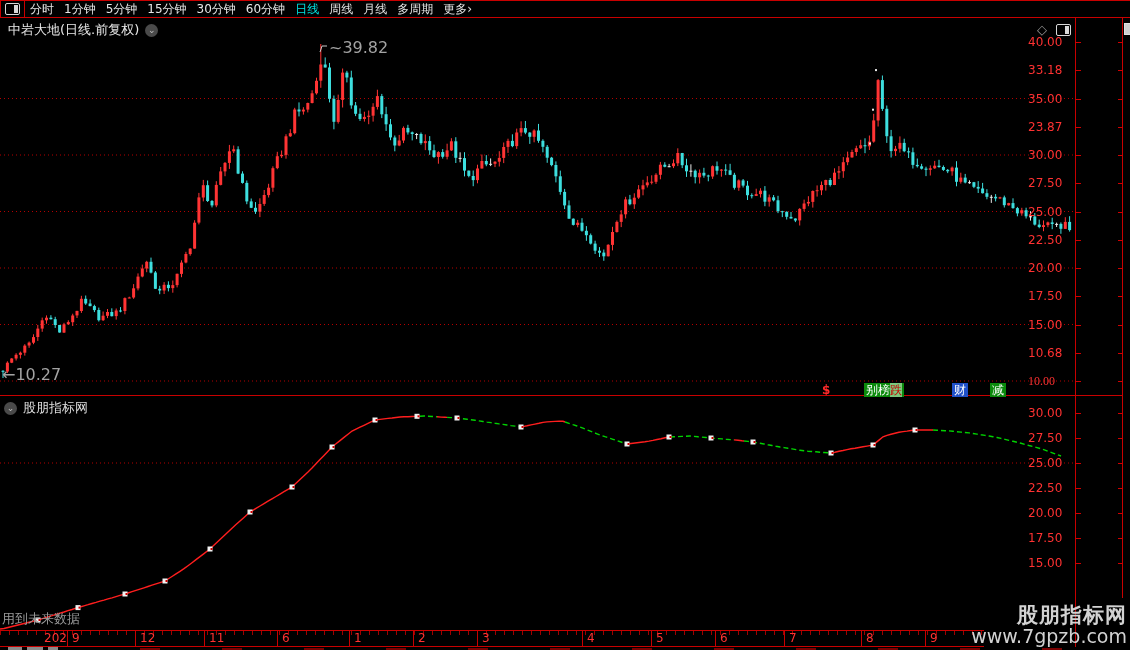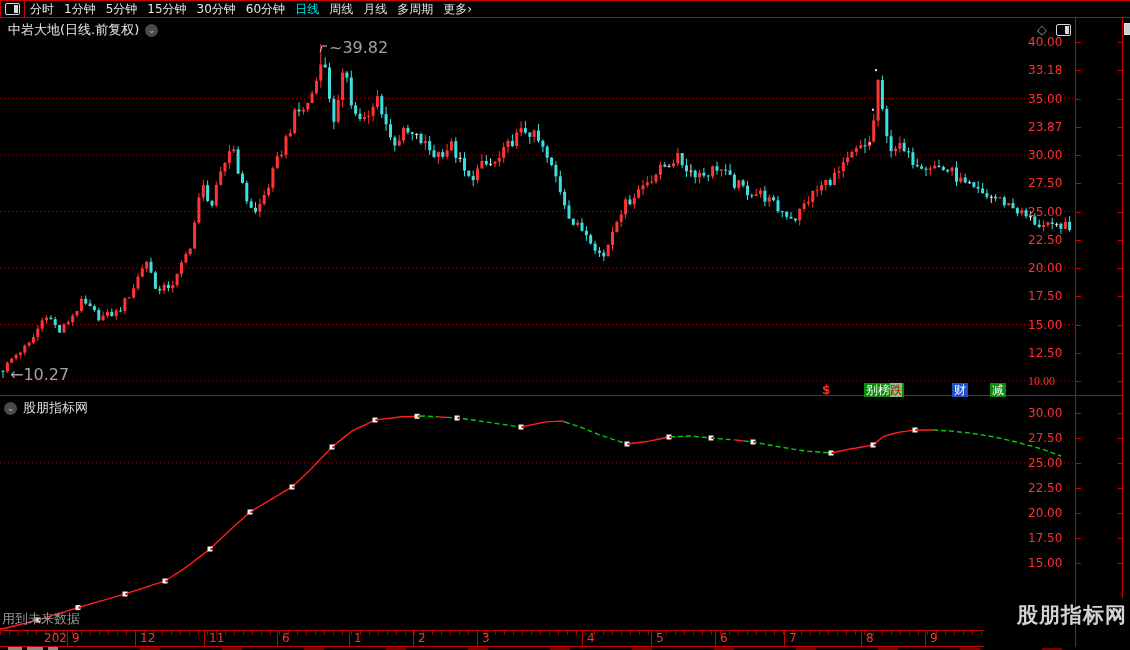--- a/index.html
+++ b/index.html
@@ -39,21 +39,21 @@
   .ov-tag{padding:0 2px;color:#fff;}
   .ov-green{left:864px;background:#0b8a0b;}
   .ov-green .hot{background:#7cc87c;color:#c80000;}
   .ov-blue{left:952px;background:#2050c8;}
   .ov-green2{left:990px;background:#0b8a0b;}
   .ind-header{position:absolute;left:4px;top:399px;display:flex;align-items:center;gap:6px;z-index:4;}
   .ind-title{color:#dcdcdc;font-size:13px;}
   .warning{position:absolute;left:2px;top:610px;color:#9a9a9a;font-size:13px;z-index:3;}
   .anno{position:absolute;color:#a3a3a3;font-size:16px;z-index:3;}
   .anno-high{left:329px;top:38px;}
-  .anno-low{left:10px;top:365px;}
+  .anno-low{left:2px;top:365px;}
   
   .timeline{position:absolute;left:0;top:630px;width:984px;height:17px;box-sizing:border-box;
             border-top:1px solid #c80000;border-bottom:1px solid #c80000;z-index:3;background:#000;}
   .timeline::before{content:"";position:absolute;left:0;top:0;right:0;height:4px;
             background:repeating-linear-gradient(90deg,#a00000 0 1px,transparent 1px 9px);}
   .t-cell{position:absolute;top:0;height:15px;box-sizing:border-box;border-left:1px solid #c80000;
           color:#ff3232;font-size:12px;line-height:15px;padding-left:4px;overflow:hidden;white-space:nowrap;}
   .t-cell:first-child{border-left:none;padding-left:44px;}
   
   .wm{position:absolute;right:3px;text-align:right;z-index:4;color:#d2d2d2;}
@@ -686,21 +686,21 @@
       <div class="tickR" style="top: 239.75px;"></div>
       <div class="axis-label" style="top: 261px;">20.00</div>
       <div class="tickL" style="top: 268px;"></div>
       <div class="tickR" style="top: 268px;"></div>
       <div class="axis-label" style="top: 289.25px;">17.50</div>
       <div class="tickL" style="top: 296.25px;"></div>
       <div class="tickR" style="top: 296.25px;"></div>
       <div class="axis-label" style="top: 317.5px;">15.00</div>
       <div class="tickL" style="top: 324.5px;"></div>
       <div class="tickR" style="top: 324.5px;"></div>
-      <div class="axis-label" style="top: 345.75px;">12.50</div>
+      <div class="axis-label" style="top: 345.75px;">10.68</div>
       <div class="tickL" style="top: 352.75px;"></div>
       <div class="tickR" style="top: 352.75px;"></div>
       <div class="axis-label" style="top: 374px; font-family: Liberation Serif, serif;">10.00</div>
       <div class="tickL" style="top: 381px;"></div>
       <div class="tickR" style="top: 381px;"></div>
     </div>
   <div id="ind-axis">
       <div class="axis-label" style="top: 406px;">30.00</div>
       <div class="tickL" style="top: 413px;"></div>
       <div class="tickR" style="top: 413px;"></div>
@@ -751,20 +751,21 @@
       <div class="t-cell" style="left: 477px; width: 105px;">3</div>
       <div class="t-cell" style="left: 582px; width: 69px;">4</div>
       <div class="t-cell" style="left: 651px; width: 64px;">5</div>
       <div class="t-cell" style="left: 715px; width: 69px;">6</div>
       <div class="t-cell" style="left: 784px; width: 77px;">7</div>
       <div class="t-cell" style="left: 861px; width: 64px;">8</div>
       <div class="t-cell" style="left: 925px; width: 58px;">9</div>
     </div>
 
   <div class="wm wm1">股朋指标网</div>
+  <div class="wm wm2">www.7gpzb.com</div>
 
   <div class="remnant" style="left:8px;top:647px;width:14px;height:3px;"></div>
   <div class="remnant" style="left:27px;top:647px;width:16px;height:3px;"></div>
   <div class="remnant" style="left:48px;top:647px;width:10px;height:3px;"></div>
   <div id="remnant-red">
       <div class="remnant red" style="left: 140px; top: 648px; width: 20px; height: 2px;"></div>
       <div class="remnant red" style="left: 222px; top: 648px; width: 20px; height: 2px;"></div>
       <div class="remnant red" style="left: 304px; top: 648px; width: 20px; height: 2px;"></div>
       <div class="remnant red" style="left: 386px; top: 648px; width: 20px; height: 2px;"></div>
       <div class="remnant red" style="left: 468px; top: 648px; width: 20px; height: 2px;"></div>

